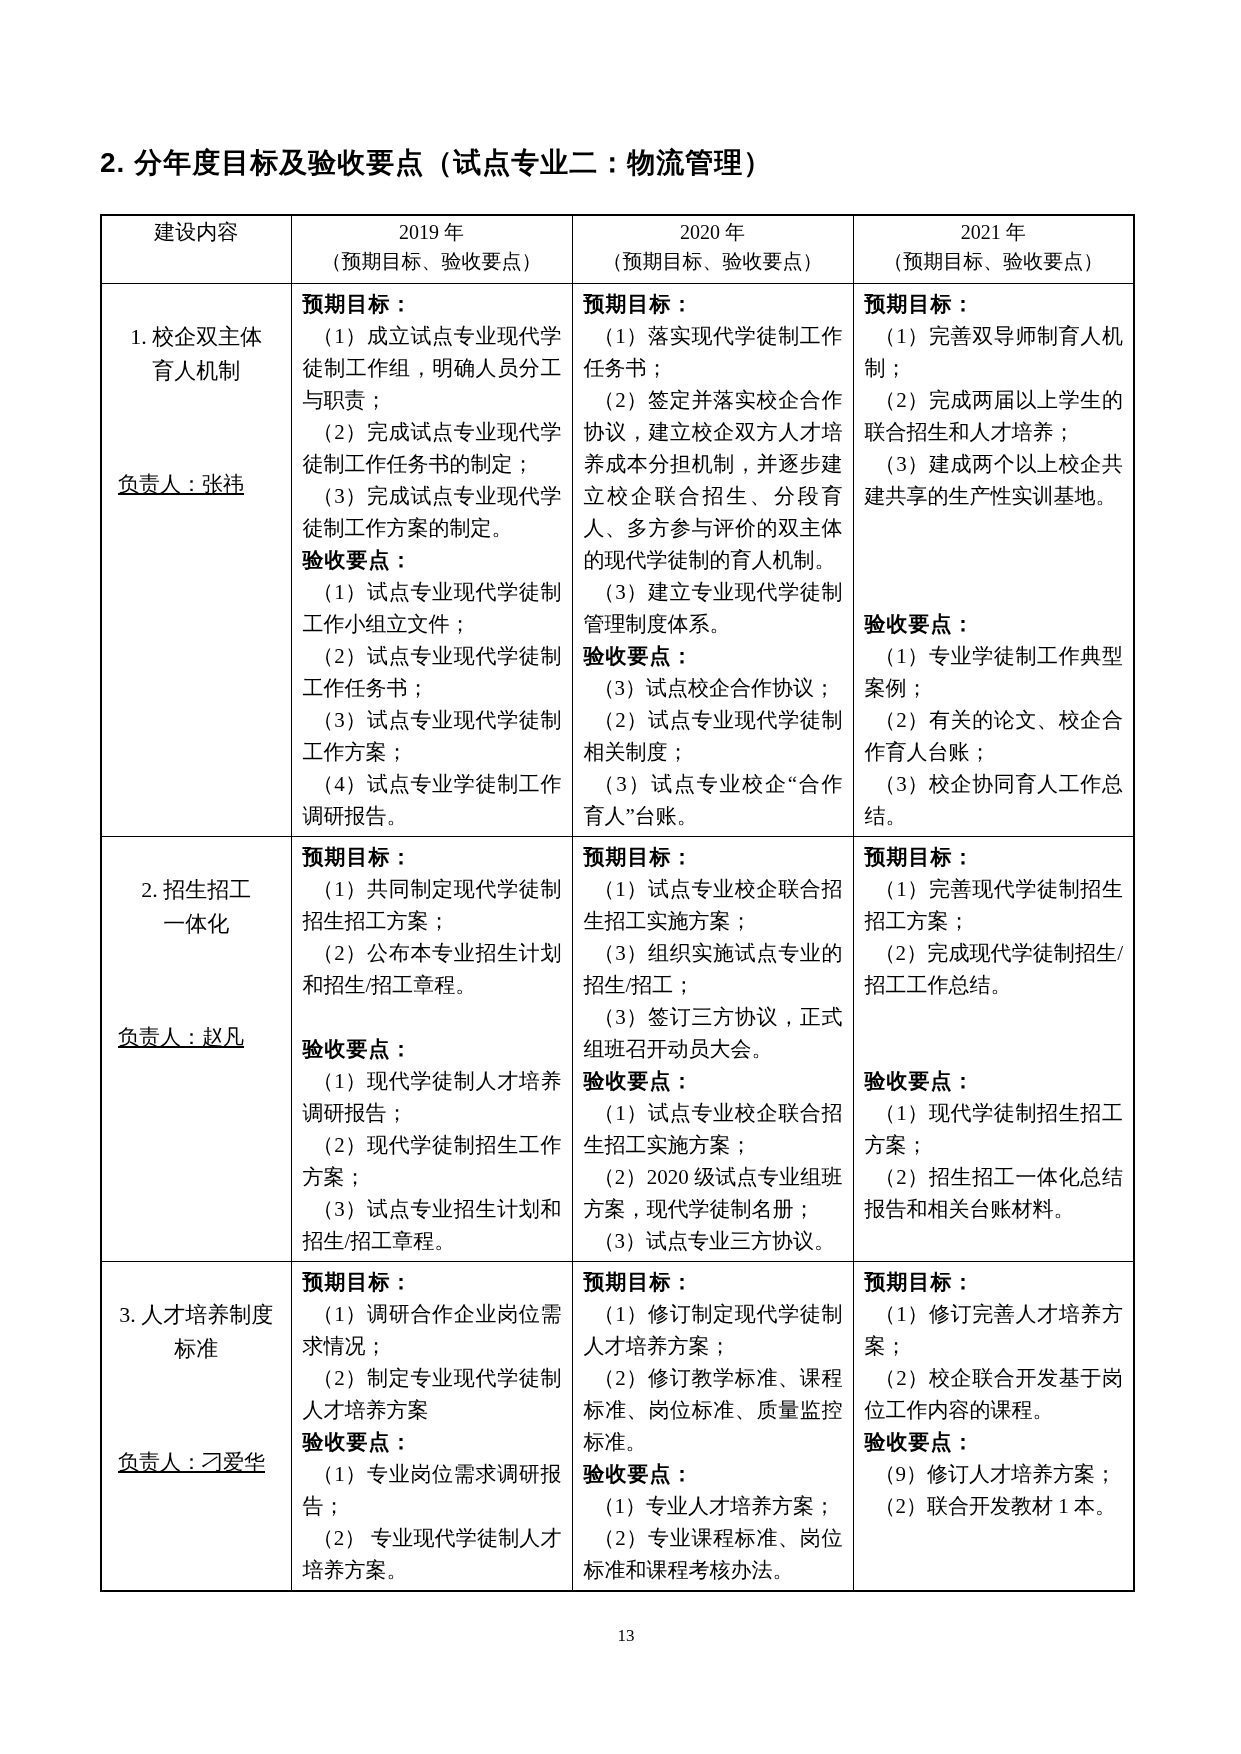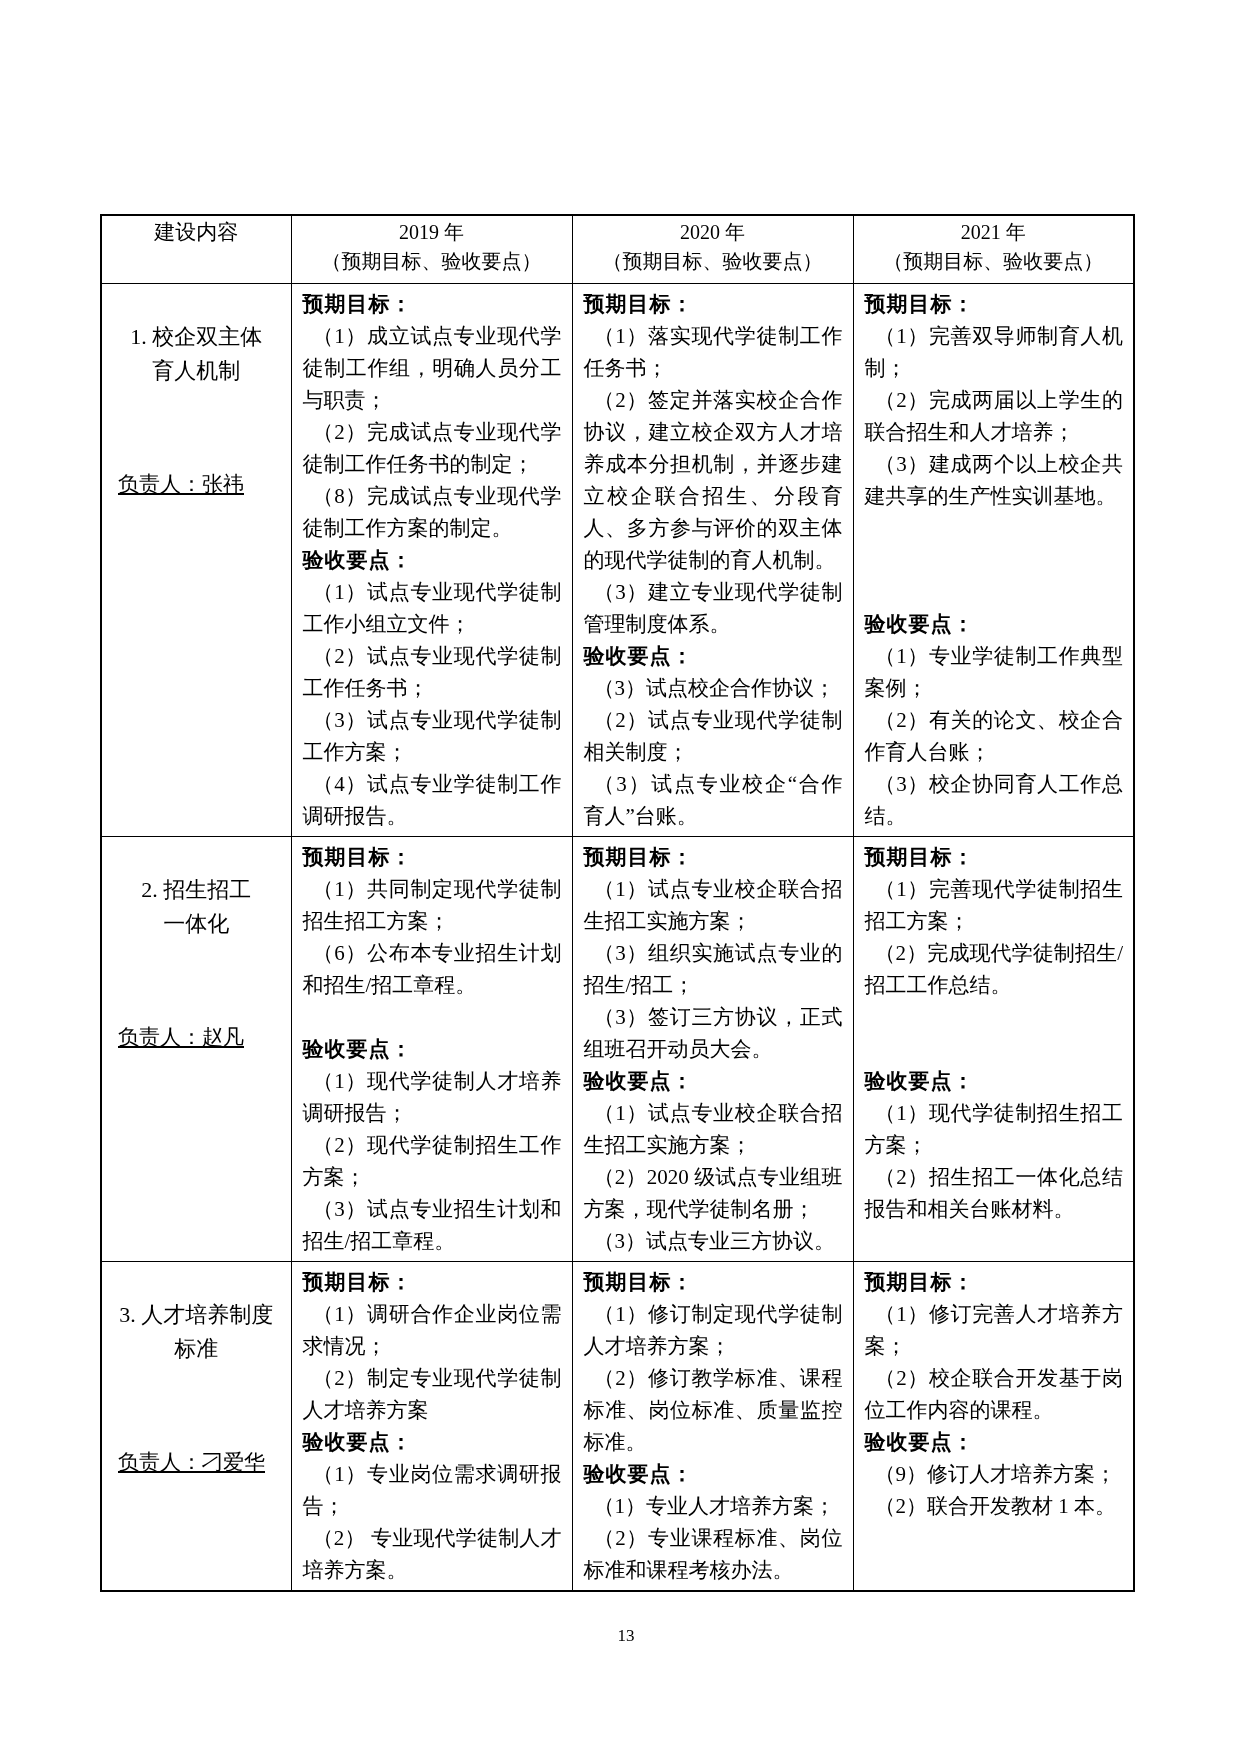--- a/index.html
+++ b/index.html
@@ -75,20 +75,21 @@
   .page-number{
     position:absolute;left:11px;right:0;top:1626px;
     text-align:center;font-size:17px;
   }
 </style>
 </head>
 <body>
 
 <div class="page">
 
+  <h1 class="doc-title">2. 分年度目标及验收要点（试点专业二：物流管理）</h1>
 
   <table class="main-table">
     <colgroup>
       <col style="width:190px">
       <col style="width:281px">
       <col style="width:281px">
       <col style="width:281px">
     </colgroup>
     <thead>
       <tr>
@@ -110,21 +111,21 @@
       </tr>
     </thead>
     <tbody id="table-body">
         <tr class="body-row row-0">
           <td class="content-cell"><div class="content-inner"><div class="item-title">1.  校企双主体
 育人机制</div><div class="item-leader">负责人：张祎</div></div></td>
           <td class="year-cell">
             <div class="blk blk-heading">预期目标：</div>
             <div class="blk blk-para">（1）成立试点专业现代学徒制工作组，明确人员分工与职责；</div>
             <div class="blk blk-para">（2）完成试点专业现代学徒制工作任务书的制定；</div>
-            <div class="blk blk-para">（8）完成试点专业现代学徒制工作方案的制定。</div>
+            <div class="blk blk-para">（3）完成试点专业现代学徒制工作方案的制定。</div>
             <div class="blk blk-heading">验收要点：</div>
             <div class="blk blk-para">（1）试点专业现代学徒制工作小组立文件；</div>
             <div class="blk blk-para">（2）试点专业现代学徒制工作任务书；</div>
             <div class="blk blk-para">（3）试点专业现代学徒制工作方案；</div>
             <div class="blk blk-para">（4）试点专业学徒制工作调研报告。</div>
           </td>
           <td class="year-cell">
             <div class="blk blk-heading">预期目标：</div>
             <div class="blk blk-para">（1）落实现代学徒制工作任务书；</div>
             <div class="blk blk-para">（2）签定并落实校企合作协议，建立校企双方人才培养成本分担机制，并逐步建立校企联合招生、分段育人、多方参与评价的双主体的现代学徒制的育人机制。</div>
@@ -147,21 +148,21 @@
             <div class="blk blk-para">（2）有关的论文、校企合作育人台账；</div>
             <div class="blk blk-para">（3）校企协同育人工作总结。</div>
           </td>
         </tr>
         <tr class="body-row row-1">
           <td class="content-cell"><div class="content-inner"><div class="item-title">2.  招生招工
 一体化</div><div class="item-leader">负责人：赵凡</div></div></td>
           <td class="year-cell">
             <div class="blk blk-heading">预期目标：</div>
             <div class="blk blk-para">（1）共同制定现代学徒制招生招工方案；</div>
-            <div class="blk blk-para">（6）公布本专业招生计划和招生/招工章程。</div>
+            <div class="blk blk-para">（2）公布本专业招生计划和招生/招工章程。</div>
             <div class="blk blk-empty"></div>
             <div class="blk blk-heading">验收要点：</div>
             <div class="blk blk-para">（1）现代学徒制人才培养调研报告；</div>
             <div class="blk blk-para">（2）现代学徒制招生工作方案；</div>
             <div class="blk blk-para">（3）试点专业招生计划和招生/招工章程。</div>
           </td>
           <td class="year-cell">
             <div class="blk blk-heading">预期目标：</div>
             <div class="blk blk-para">（1）试点专业校企联合招生招工实施方案；</div>
             <div class="blk blk-para">（3）组织实施试点专业的招生/招工；</div>

